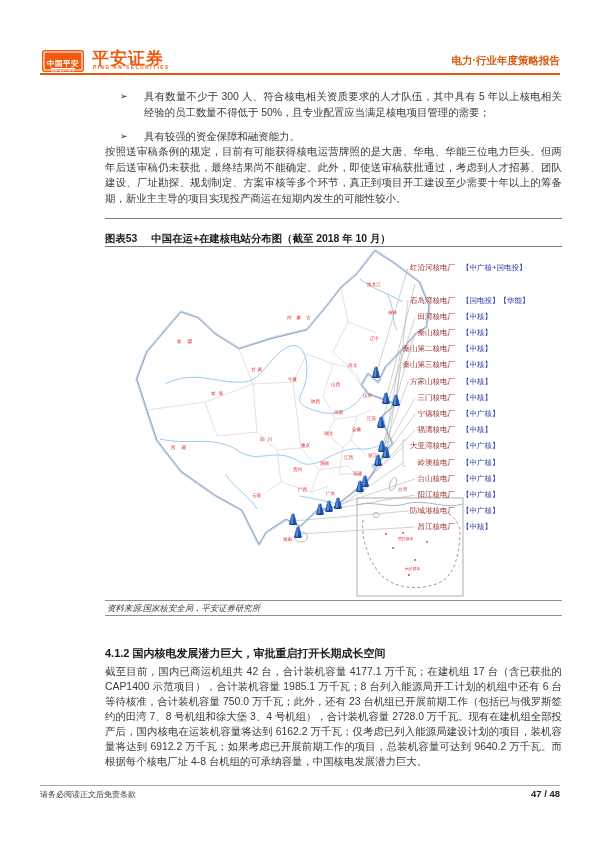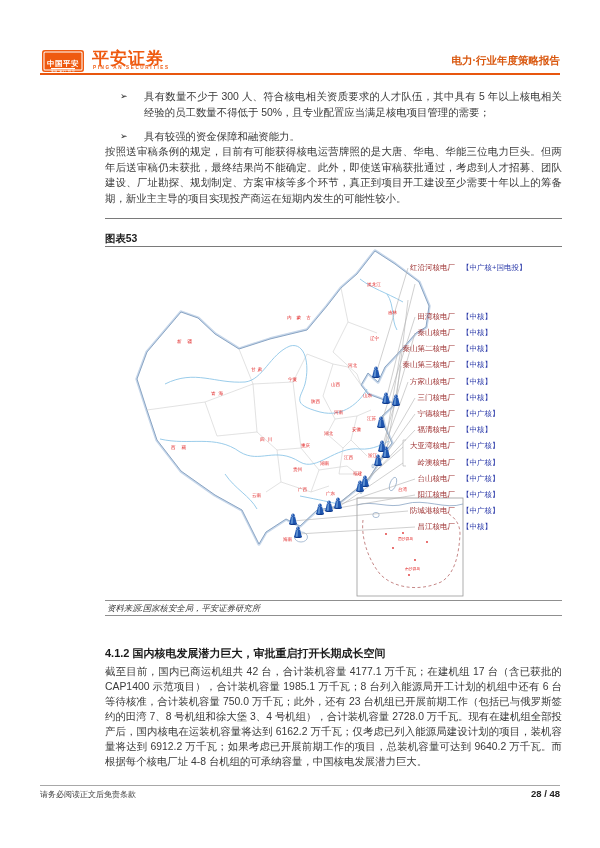--- a/index.html
+++ b/index.html
@@ -81,20 +81,21 @@
   </div>
   <div class="bullet">
     <span class="mark">➢</span>
     <span class="btxt">具有较强的资金保障和融资能力。</span>
   </div>
 </div>
 <div class="abs para1">按照送审稿条例的规定，目前有可能获得核电运营牌照的是大唐、华电、华能三位电力巨头。但两年后送审稿仍未获批，最终结果尚不能确定。此外，即使送审稿获批通过，考虑到人才招募、团队建设、厂址勘探、规划制定、方案审核等多个环节，真正到项目开工建设至少需要十年以上的筹备期，新业主主导的项目实现投产商运在短期内发生的可能性较小。</div>
 
 <div class="abs fig-titlebar">
   <span class="flabel">图表53</span>
+  <span class="ftitle">中国在运+在建核电站分布图（截至 2018 年 10 月）</span>
 </div>
 
 <div class="abs fig-area">
   <svg width="457" height="366" viewBox="0 0 457 366">
 
     <g>
       <path d="M270,17 L290,30 L314,48 L324,72 L321,93 L311,99 L297,115 L280,133 L273,148 L263,139 L256,151 L263,160 L290,170 L277,182 L280,194 L287,209 L280,218 L263,246 L229,273 L212,276 L195,292 L181,285 L161,298 L154,310 L137,276 L110,261 L76,237 L52,206 L42,176 L32,145 L42,118 L76,78 L93,84 L110,100 L134,115 L165,105 L202,96 L222,72 L236,54 L252,40 Z" fill="none" stroke="#c7d7ea" stroke-width="3.4" stroke-linejoin="round"></path>
       <path d="M270,17 L290,30 L314,48 L324,72 L321,93 L311,99 L297,115 L280,133 L273,148 L263,139 L256,151 L263,160 L290,170 L277,182 L280,194 L287,209 L280,218 L263,246 L229,273 L212,276 L195,292 L181,285 L161,298 L154,310 L137,276 L110,261 L76,237 L52,206 L42,176 L32,145 L42,118 L76,78 L93,84 L110,100 L134,115 L165,105 L202,96 L222,72 L236,54 L252,40 Z" fill="#ffffff" stroke="#8aa5c4" stroke-width="1"></path>
     </g>
 
@@ -227,20 +228,24 @@
       <text class="prov" x="193" y="257">广西</text>
       <text class="prov" x="178" y="307">海南</text>
       <text class="prov" x="293" y="257">台湾</text>
     </g>
   </svg>
 
   <div class="prow" style="top:26.1px">
       <span class="pname">红沿河核电厂</span>
       <span class="pop">【中广核+国电投】</span>
     </div>
+  <div class="prow" style="top:58.5px">
+      <span class="pname">石岛湾核电厂</span>
+      <span class="pop">【国电投】【华能】</span>
+    </div>
   <div class="prow" style="top:74.7px">
       <span class="pname">田湾核电厂</span>
       <span class="pop">【中核】</span>
     </div>
   <div class="prow" style="top:90.9px">
       <span class="pname">秦山核电厂</span>
       <span class="pop">【中核】</span>
     </div>
   <div class="prow" style="top:107.1px">
       <span class="pname">秦山第二核电厂</span>
@@ -294,13 +299,13 @@
 
 <div class="abs src-bar">
   <span class="stxt">资料来源:国家核安全局，平安证券研究所</span>
 </div>
 
 <div class="abs sec-head">4.1.2 国内核电发展潜力巨大，审批重启打开长期成长空间</div>
 <div class="abs sec-body">截至目前，国内已商运机组共 42 台，合计装机容量 4177.1 万千瓦；在建机组 17 台（含已获批的 CAP1400 示范项目），合计装机容量 1985.1 万千瓦；8 台列入能源局开工计划的机组中还有 6 台等待核准，合计装机容量 750.0 万千瓦；此外，还有 23 台机组已开展前期工作（包括已与俄罗斯签约的田湾 7、8 号机组和徐大堡 3、4 号机组），合计装机容量 2728.0 万千瓦。现有在建机组全部投产后，国内核电在运装机容量将达到 6162.2 万千瓦；仅考虑已列入能源局建设计划的项目，装机容量将达到 6912.2 万千瓦；如果考虑已开展前期工作的项目，总装机容量可达到 9640.2 万千瓦。而根据每个核电厂址 4-8 台机组的可承纳容量，中国核电发展潜力巨大。</div>
 
 <div class="abs foot-rule"></div>
 <div class="abs foot-left">请务必阅读正文后免责条款</div>
-<div class="abs foot-page">28 / 48</div>
+<div class="abs foot-page">47 / 48</div>
 
 </body></html>

